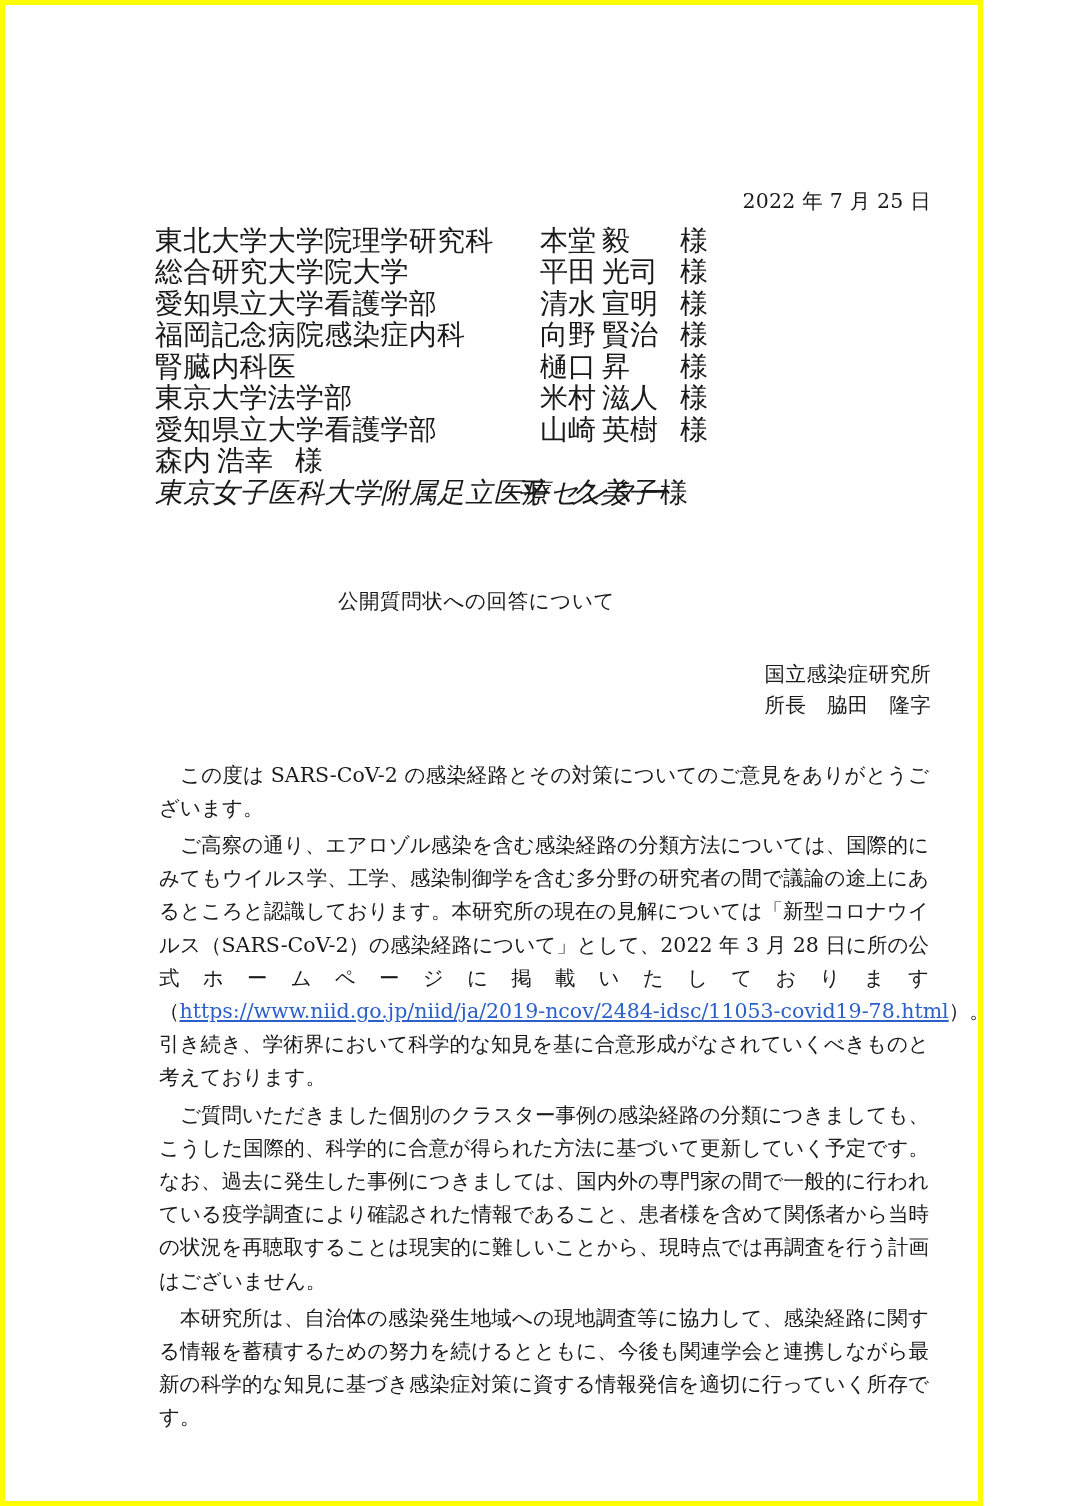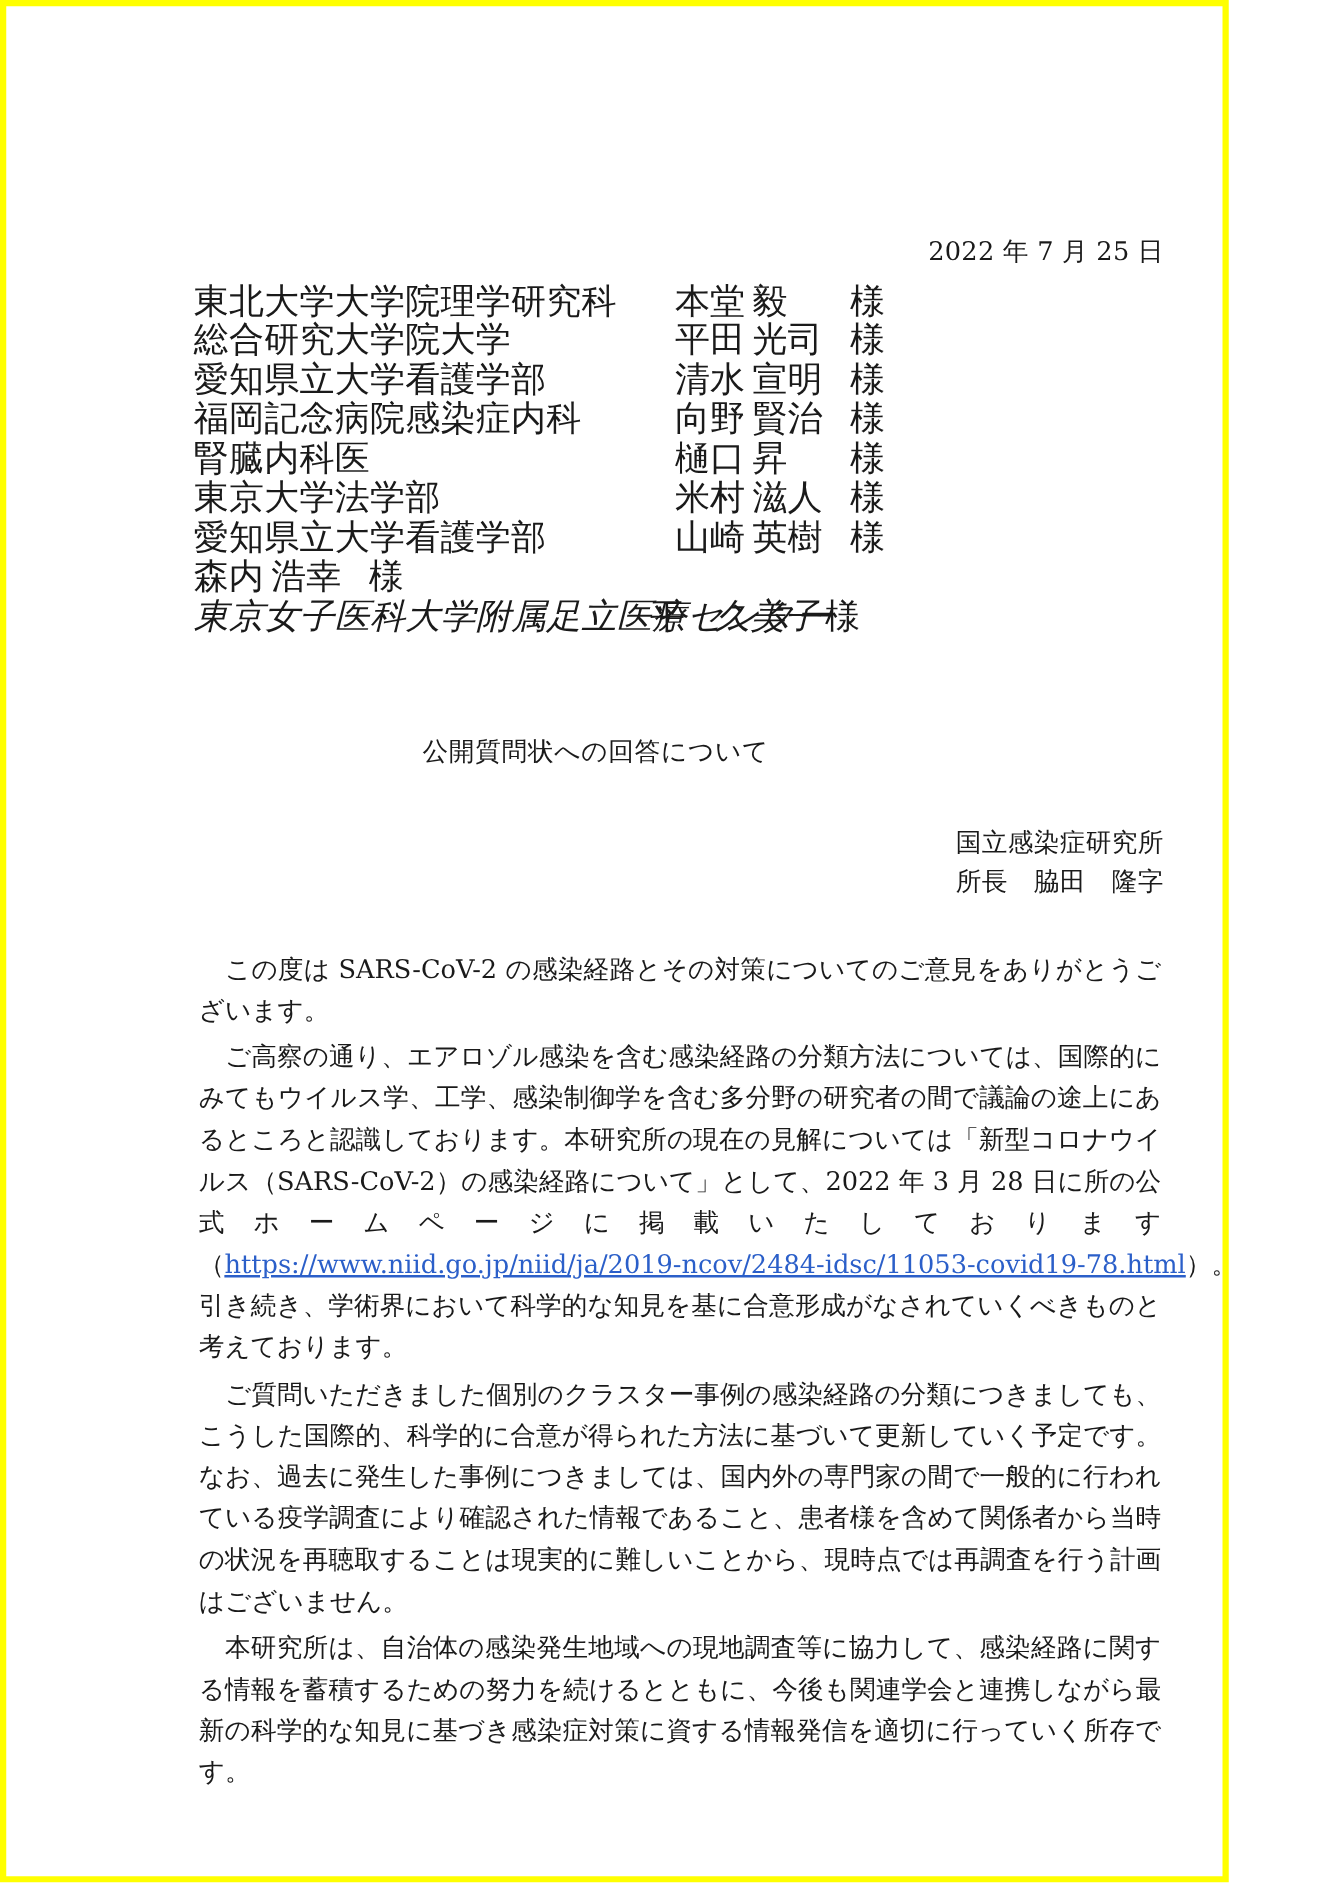--- a/index.html
+++ b/index.html
@@ -100,20 +100,21 @@
   .sender {
     margin-top: 44px;
     text-align: right;
     font-size: 20.5px;
     line-height: 31px;
     padding-right: 2px;
   }
 
   .sender div {
     letter-spacing: 0.3px;
+    font-family: Liberation Serif, serif;
   }
 
   
   .body-text {
     margin-top: 38px;
     font-size: 20.5px;
     line-height: 33.2px;
     text-align: justify;
     text-justify: inter-character;
   }

